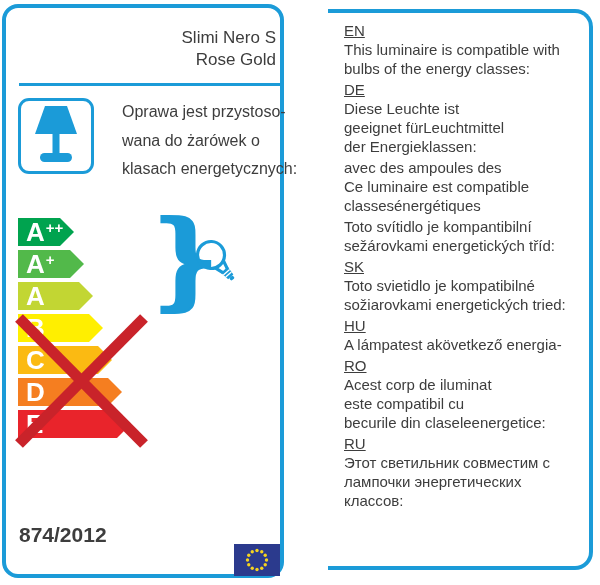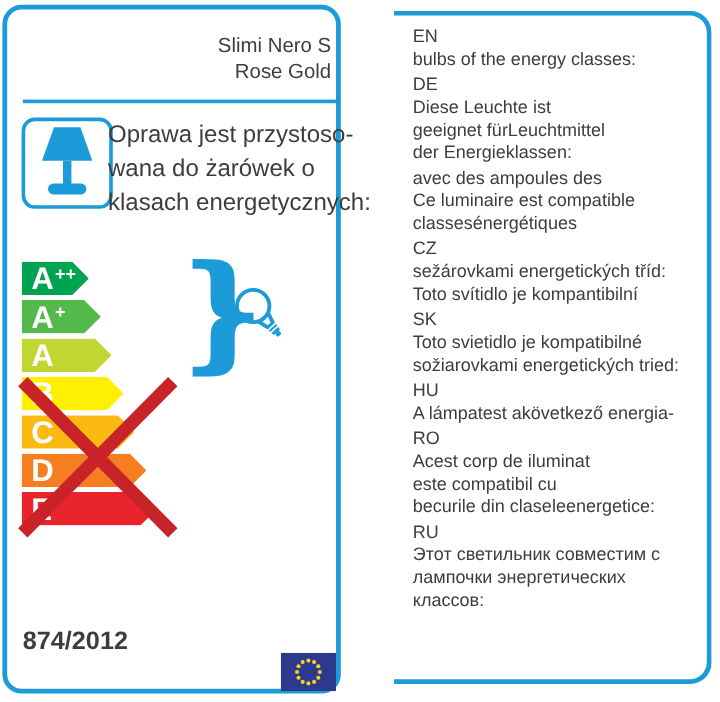--- a/index.html
+++ b/index.html
@@ -22,22 +22,22 @@
   .divider {
     position: absolute; left: 13px; top: 75px; width: 264px; height: 3px;
     background: var(--blue);
   }
   .lamp-box {
     position: absolute; left: 12px; top: 90px; width: 76px; height: 76px;
     border: 3px solid var(--blue); border-radius: 11px;
     display: flex; align-items: center; justify-content: center; color: var(--blue);
   }
   .lamp-note {
-    position: absolute; left: 84px; top: 90px; width: 185px;
-    font-size: 20px; line-height: 28.5px; white-space: nowrap; color: var(--ink);
+    position: absolute; left: 116px; top: 90px; width: 185px;
+    font-size: 16px; line-height: 28.5px; white-space: nowrap; color: var(--ink);
   }
   
   .scale { position: absolute; left: 12px; top: 210px; width: 140px; height: 230px; }
   .arrow {
     position: absolute; left: 0; height: 28px;
     clip-path: polygon(0 0, calc(100% - 14px) 0, 100% 50%, calc(100% - 14px) 100%, 0 100%);
     color: #fff; font-weight: bold; line-height: 28px; padding-left: 8px;
   }
   .arrow .cls { font-size: 26px; letter-spacing: 0; }
   .arrow .sup { font-size: 15px; position: relative; top: -8px; left: 1px; }
@@ -58,21 +58,21 @@
   .eu-flag { position: absolute; left: 228px; top: 536px; }
   
   .right-panel {
     position: absolute; left: 328px; top: 9px; width: 265px; height: 561px;
     border: 4px solid var(--blue); border-left: none;
     border-radius: 0 18px 18px 0; background: #fff;
     padding: 8px 4px 0 16px; overflow: hidden;
   }
   .lang-block { margin-top: 2px; }
   .lang-block:first-child { margin-top: 0; }
-  .lang-code { font-size: 15px; line-height: 19px; color: var(--ink); }
+  .lang-code { font-size: 15px; line-height: 19px; color: var(--ink); text-decoration: underline; }
   .lang-line { font-size: 15px; line-height: 19px; color: var(--ink); white-space: nowrap; }
 </style>
 </head>
 <body>
 
 <div class="canvas">
 
   <div class="left-panel">
     <div class="product-title">
       <div>Slimi Nero S</div>
@@ -147,37 +147,37 @@
             <circle class="star" cx="18.25" cy="7.77" r="1.7" fill="#f5d31f"></circle>
           </g>
       </svg>
     </span>
   </div>
 
   <div class="right-panel">
     <div>
         <div class="lang-block">
           <div class="lang-code">EN</div>
+          <div class="lang-line">This luminaire is compatible with</div>
           <div class="lang-line">bulbs of the energy classes:</div>
         </div>
         <div class="lang-block">
           <div class="lang-code">DE</div>
           <div class="lang-line">Diese Leuchte ist</div>
           <div class="lang-line">geeignet fürLeuchtmittel</div>
           <div class="lang-line">der Energieklassen:</div>
         </div>
         <div class="lang-block">
           <div class="lang-line">avec des ampoules des</div>
           <div class="lang-line">Ce luminaire est compatible</div>
           <div class="lang-line">classesénergétiques</div>
         </div>
         <div class="lang-block">
-          <div class="lang-code">CZ</div>
+          <div class="lang-line">Toto svítidlo je kompantibilní</div>
           <div class="lang-line">sežárovkami energetických tříd:</div>
-          <div class="lang-line">Toto svítidlo je kompantibilní</div>
         </div>
         <div class="lang-block">
           <div class="lang-code">SK</div>
           <div class="lang-line">Toto svietidlo je kompatibilné</div>
           <div class="lang-line">sožiarovkami energetických tried:</div>
         </div>
         <div class="lang-block">
           <div class="lang-code">HU</div>
           <div class="lang-line">A lámpatest akövetkező energia-</div>
         </div>

